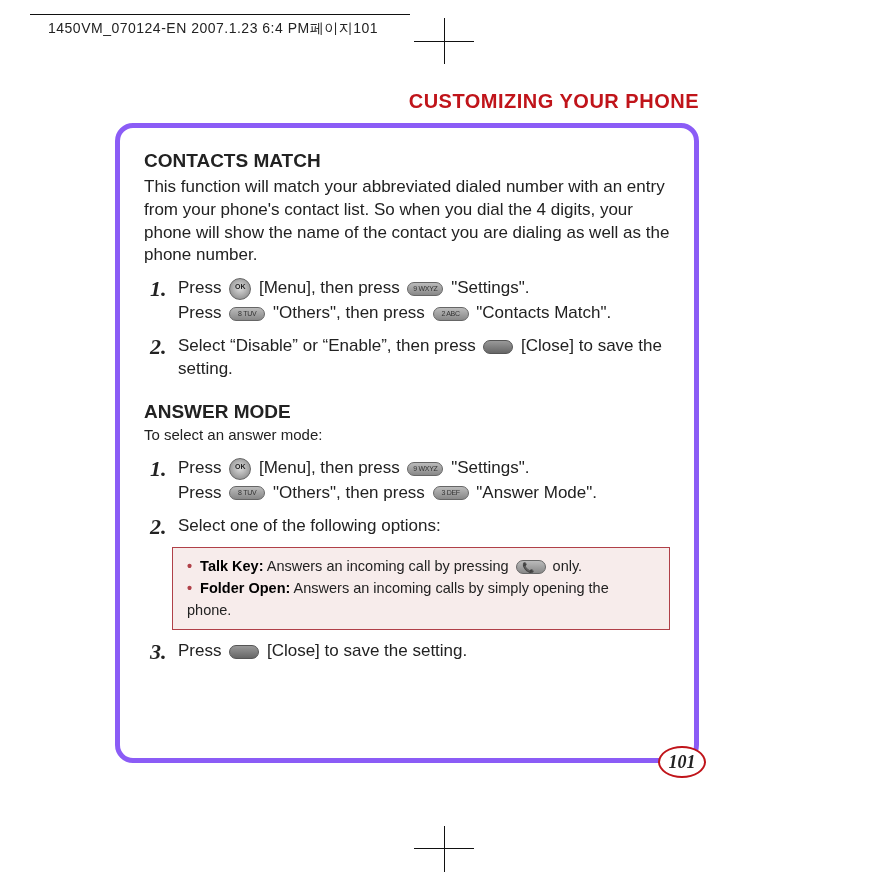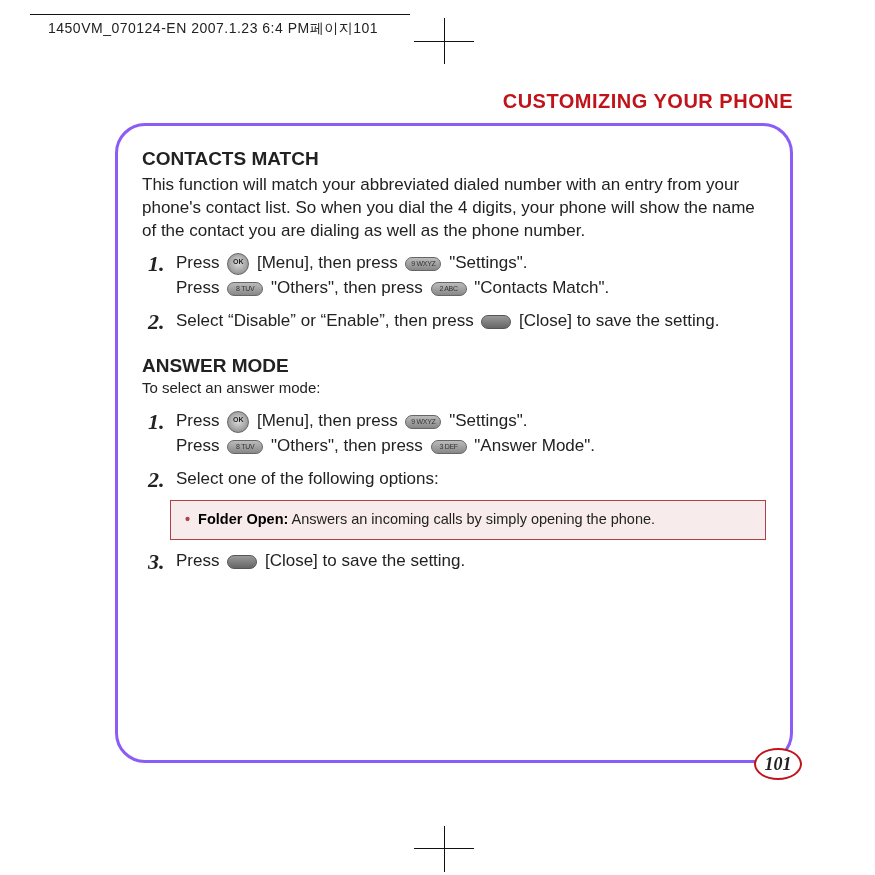--- a/index.html
+++ b/index.html
@@ -17,34 +17,34 @@
     font-size: 14px;
     letter-spacing: 0.5px;
     margin-left: 16px;
   }
   .crop-mark { position:absolute; background:#111; }
   .crop-h { height:1px; }
   .crop-v { width:1px; }
   .page {
     position: absolute;
     top: 90px; left: 115px;
-    width: 678px;
+    width: 584px;
   }
   .title {
     color: #c0141a;
     font-weight: bold;
     font-size: 20px;
     font-stretch: condensed;
     text-align: right;
     margin-bottom: 10px;
     letter-spacing: 0.5px;
   }
   .panel {
-    border: 3px solid #8b5cf6;
-    border-radius: 30px;
+    border: 5px solid #8b5cf6;
+    border-radius: 18px;
     padding: 20px 24px 24px 24px;
     height: 640px;
     position: relative;
     font-size: 17px;
     line-height: 1.35;
     font-stretch: condensed;
   }
   .h2 {
     font-weight: bold;
     font-size: 19px;
@@ -194,20 +194,27 @@
     <div class="step">
       <div class="step-num">2.</div>
       <div class="step-body">
         <span>Select one of the following options:</span>
       </div>
     </div>
 
     <div class="box">
       <div class="box-line">
         <span class="bullet">•</span>
+        <strong>Talk Key:</strong>
+        <span> Answers an incoming call by pressing </span>
+        <span class="key key-end"></span>
+        <span> only.</span>
+      </div>
+      <div class="box-line">
+        <span class="bullet">•</span>
         <strong>Folder Open:</strong>
         <span> Answers an incoming calls by simply opening the phone.</span>
       </div>
     </div>
 
     <div class="step">
       <div class="step-num">3.</div>
       <div class="step-body">
         <span>Press </span>
         <span class="key key-soft"></span>

